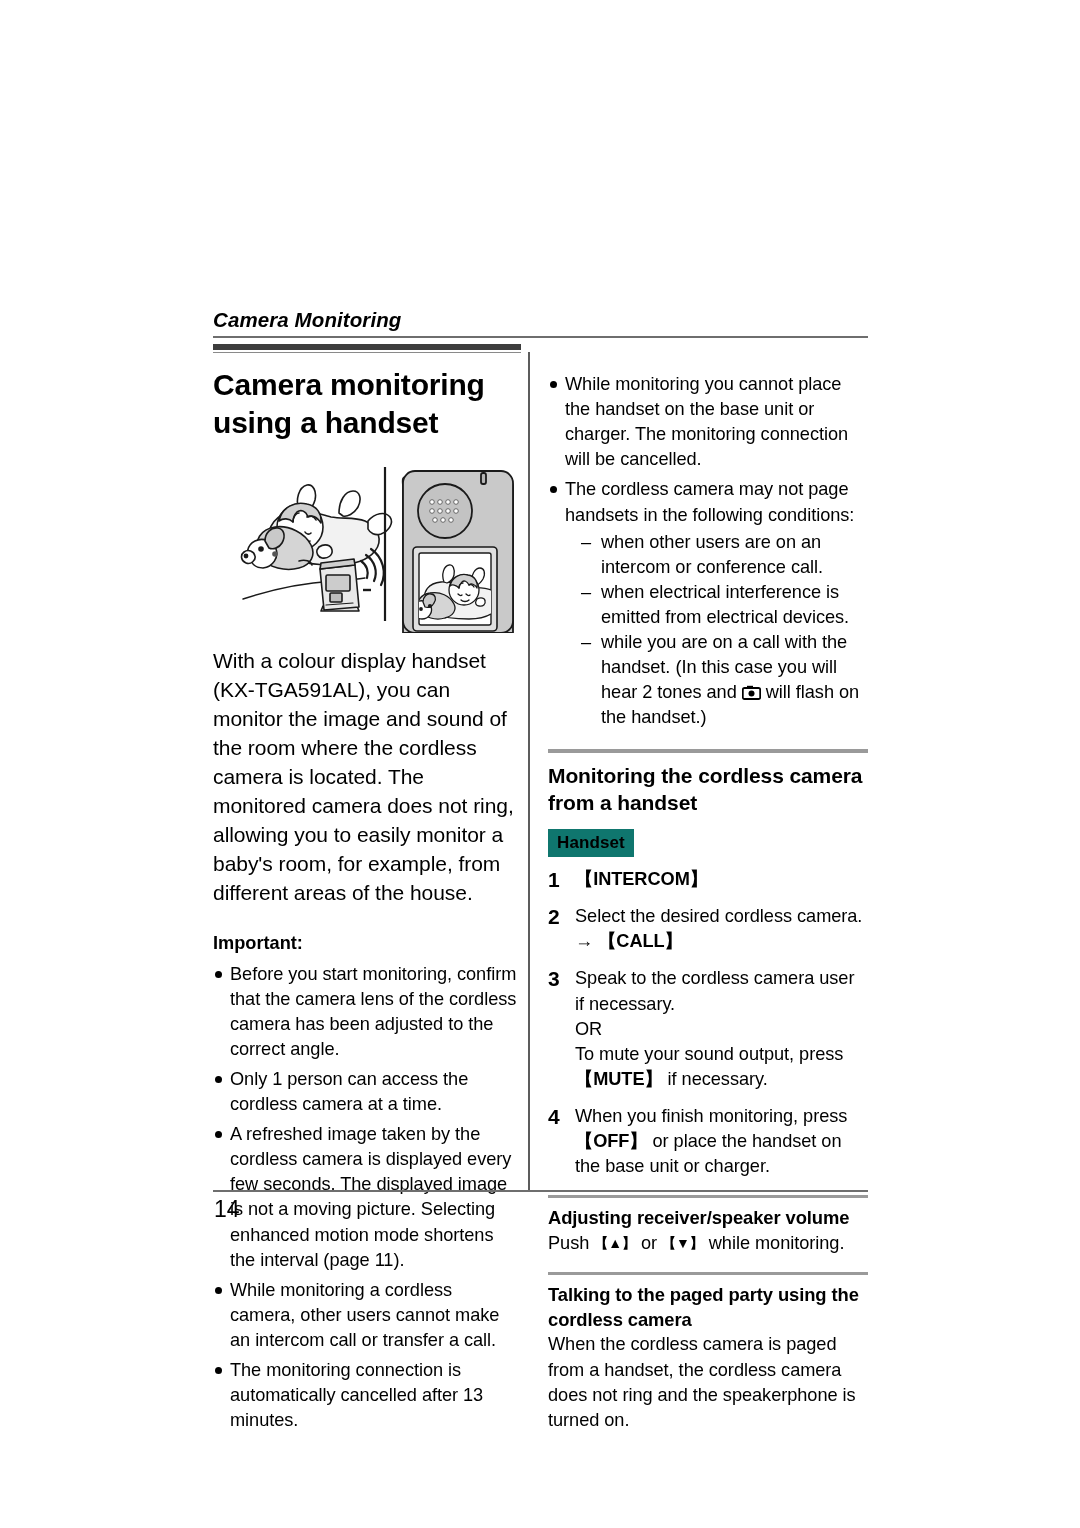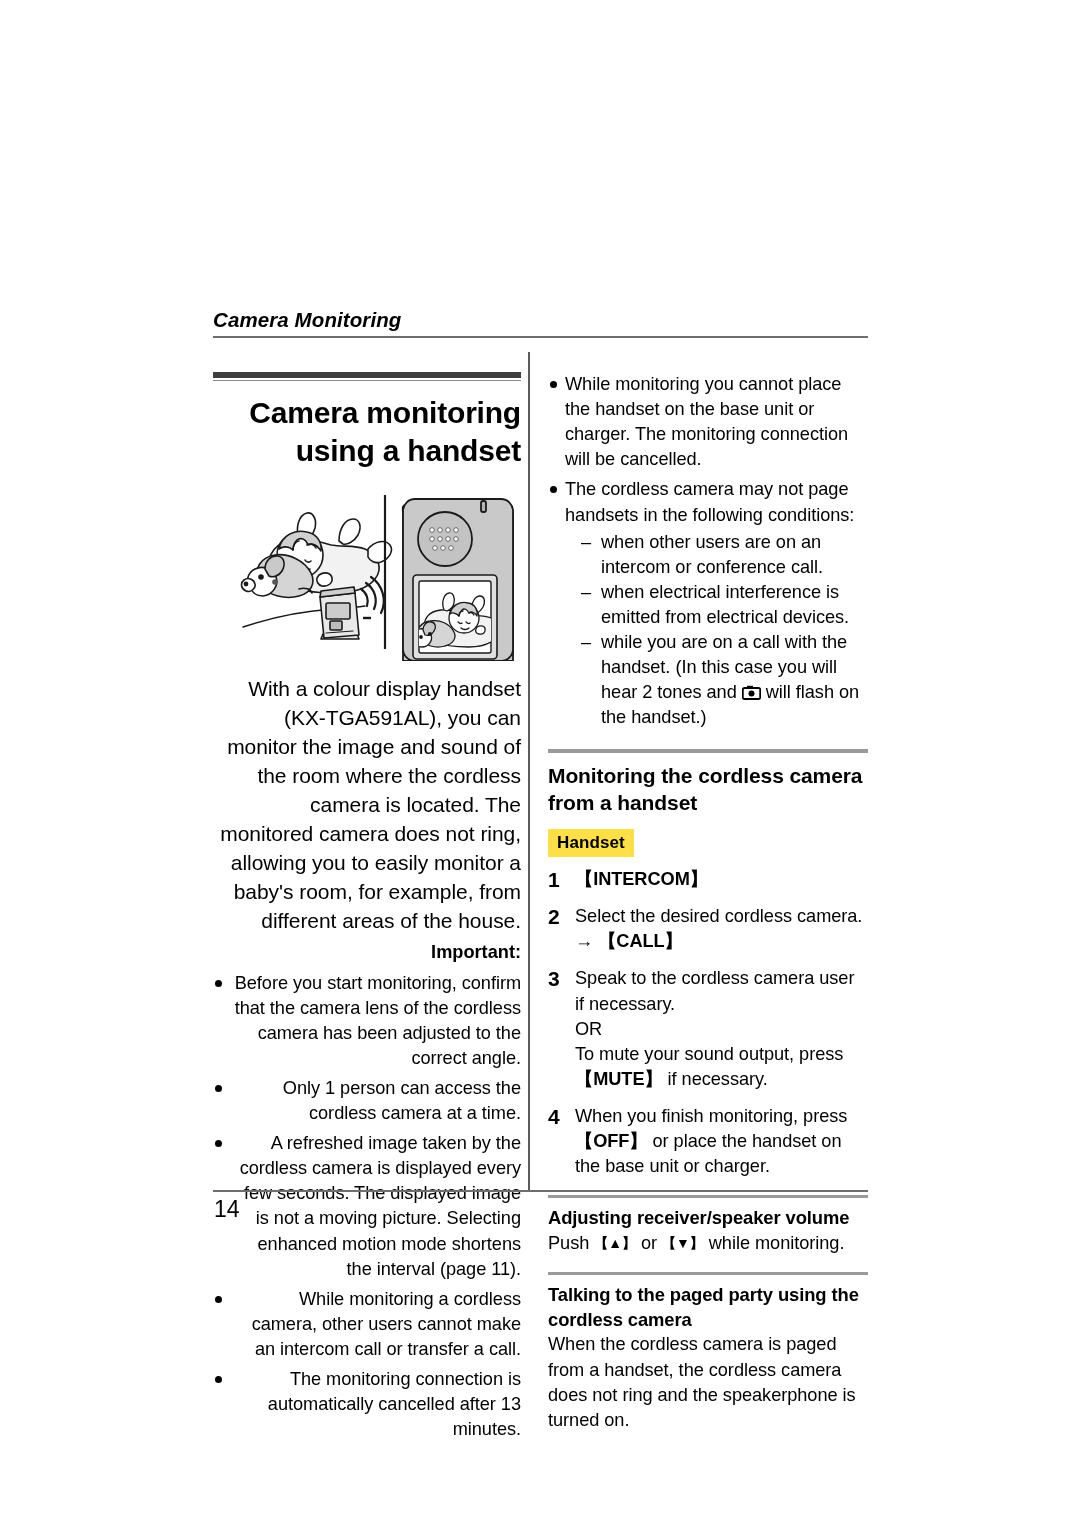--- a/index.html
+++ b/index.html
@@ -67,23 +67,22 @@
     left: 214px;
     top: 1196px;
     font-size: 23px;
     line-height: 1.2;
   }
 
   
   .col-left {
     position: absolute;
     left: 213px;
-    top: 372px;
+    top: 344px;
     width: 308px;
-    text-align: right;
   }
   .title-bar {
     width: 100%;
     height: 6px;
     background: #3d3d3d;
     margin-bottom: 2px;
   }
   .title-bar-thin {
     width: 100%;
     height: 1px;
@@ -108,21 +107,21 @@
 
   .body-text {
     font-size: 21px;
     line-height: 1.38;
     margin-top: 14px;
     letter-spacing: -0.05px;
   }
   .important-label {
     font-size: 18.2px;
     font-weight: bold;
-    margin-top: 6px;
+    margin-top: 25px;
   }
 
   ul.bullets {
     list-style: none;
     margin: 8px 0 0 0;
     padding: 0;
   }
   ul.bullets > li {
     position: relative;
     padding-left: 17px;
@@ -176,21 +175,21 @@
   }
   .section-heading {
     font-size: 21px;
     font-weight: bold;
     line-height: 1.3;
     letter-spacing: -0.1px;
   }
 
   .badge {
     display: inline-block;
-    background: #fde047;
+    background: #0f766e;
     font-size: 17px;
     font-weight: bold;
     padding: 4px 9px 4px 9px;
     margin-top: 13px;
     letter-spacing: 0.1px;
   }
 
   ol.steps {
     list-style: none;
     margin: 10px 0 0 0;

